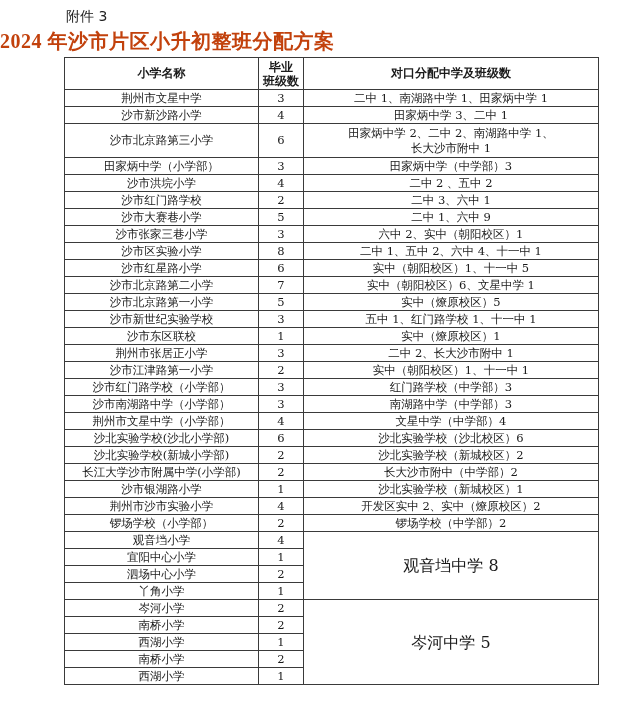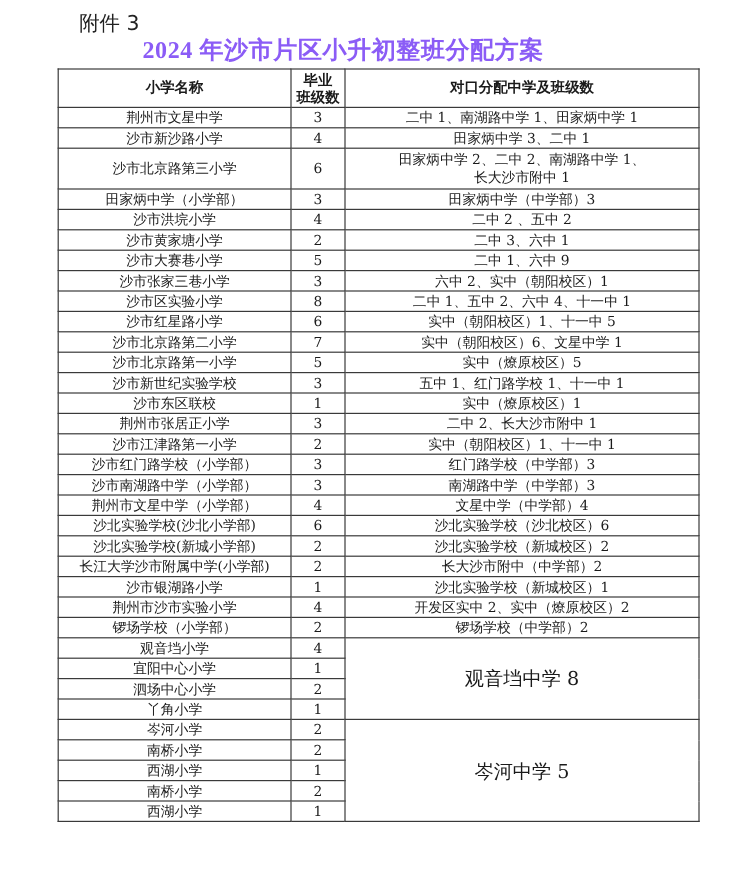--- a/index.html
+++ b/index.html
@@ -1,22 +1,22 @@
 <!DOCTYPE html>
 <html><head>
 <meta charset="utf-8">
 <style>
   html, body { margin:0; padding:0; background:#ffffff; }
   body { width:620px; height:728px; position:relative; overflow:hidden;
          font-family:"DejaVu Serif","Liberation Serif",serif; color:#1a1a1a; }
   .attach { position:absolute; left:66px; top:8px; font-family:"DejaVu Sans","Liberation Sans",sans-serif;
-            font-size:17px; color:#222; }
-  .title { position:absolute; left:0; width:572px; top:28px; text-align:center;
-           font-family:"Liberation Serif","DejaVu Serif",serif; font-weight:bold; font-size:20px; letter-spacing:0.5px; color:#8b5cf6; }
-  table { position:absolute; left:48px; top:57px; width:534px; border-collapse:collapse; table-layout:fixed;padding-left:27px; }
+            font-size:14px; color:#222; }
+  .title { position:absolute; left:0; width:572px; top:28px; 
+           font-family:"Liberation Serif","DejaVu Serif",serif; font-weight:bold; font-size:20px; letter-spacing:0.5px; color:#c2410c; }
+  table { position:absolute; left:64px; top:57px; width:534px; border-collapse:collapse; table-layout:fixed;padding-left:27px; }
   col.c1 { width:194px; } col.c2 { width:45px; } col.c3 { width:295px; }
   th, td { border:1.3px solid #3a3a3a; text-align:center; vertical-align:middle; padding:0;
            font-size:11.5px; line-height:13px; height:16px; white-space:nowrap; overflow:hidden; }
   th { font-family:"DejaVu Sans","Liberation Sans",sans-serif; font-weight:bold; font-size:12px; height:31px; }
   th .l { display:block; line-height:14px; }
   td.multi { height:33px; white-space:normal; line-height:15px; }
   td.merged { font-size:16px; }
 </style>
 </head>
 <body>
@@ -60,21 +60,21 @@
         <td>田家炳中学（小学部）</td>
         <td>3</td>
         <td>田家炳中学（中学部）3</td>
       </tr>
     <tr>
         <td>沙市洪垸小学</td>
         <td>4</td>
         <td>二中 2 、五中 2</td>
       </tr>
     <tr>
-        <td>沙市黄家塘小学</td>
+        <td>沙市红门路学校</td>
         <td>2</td>
         <td>二中 3、六中 1</td>
       </tr>
     <tr>
         <td>沙市大赛巷小学</td>
         <td>5</td>
         <td>二中 1、六中 9</td>
       </tr>
     <tr>
         <td>沙市张家三巷小学</td>

